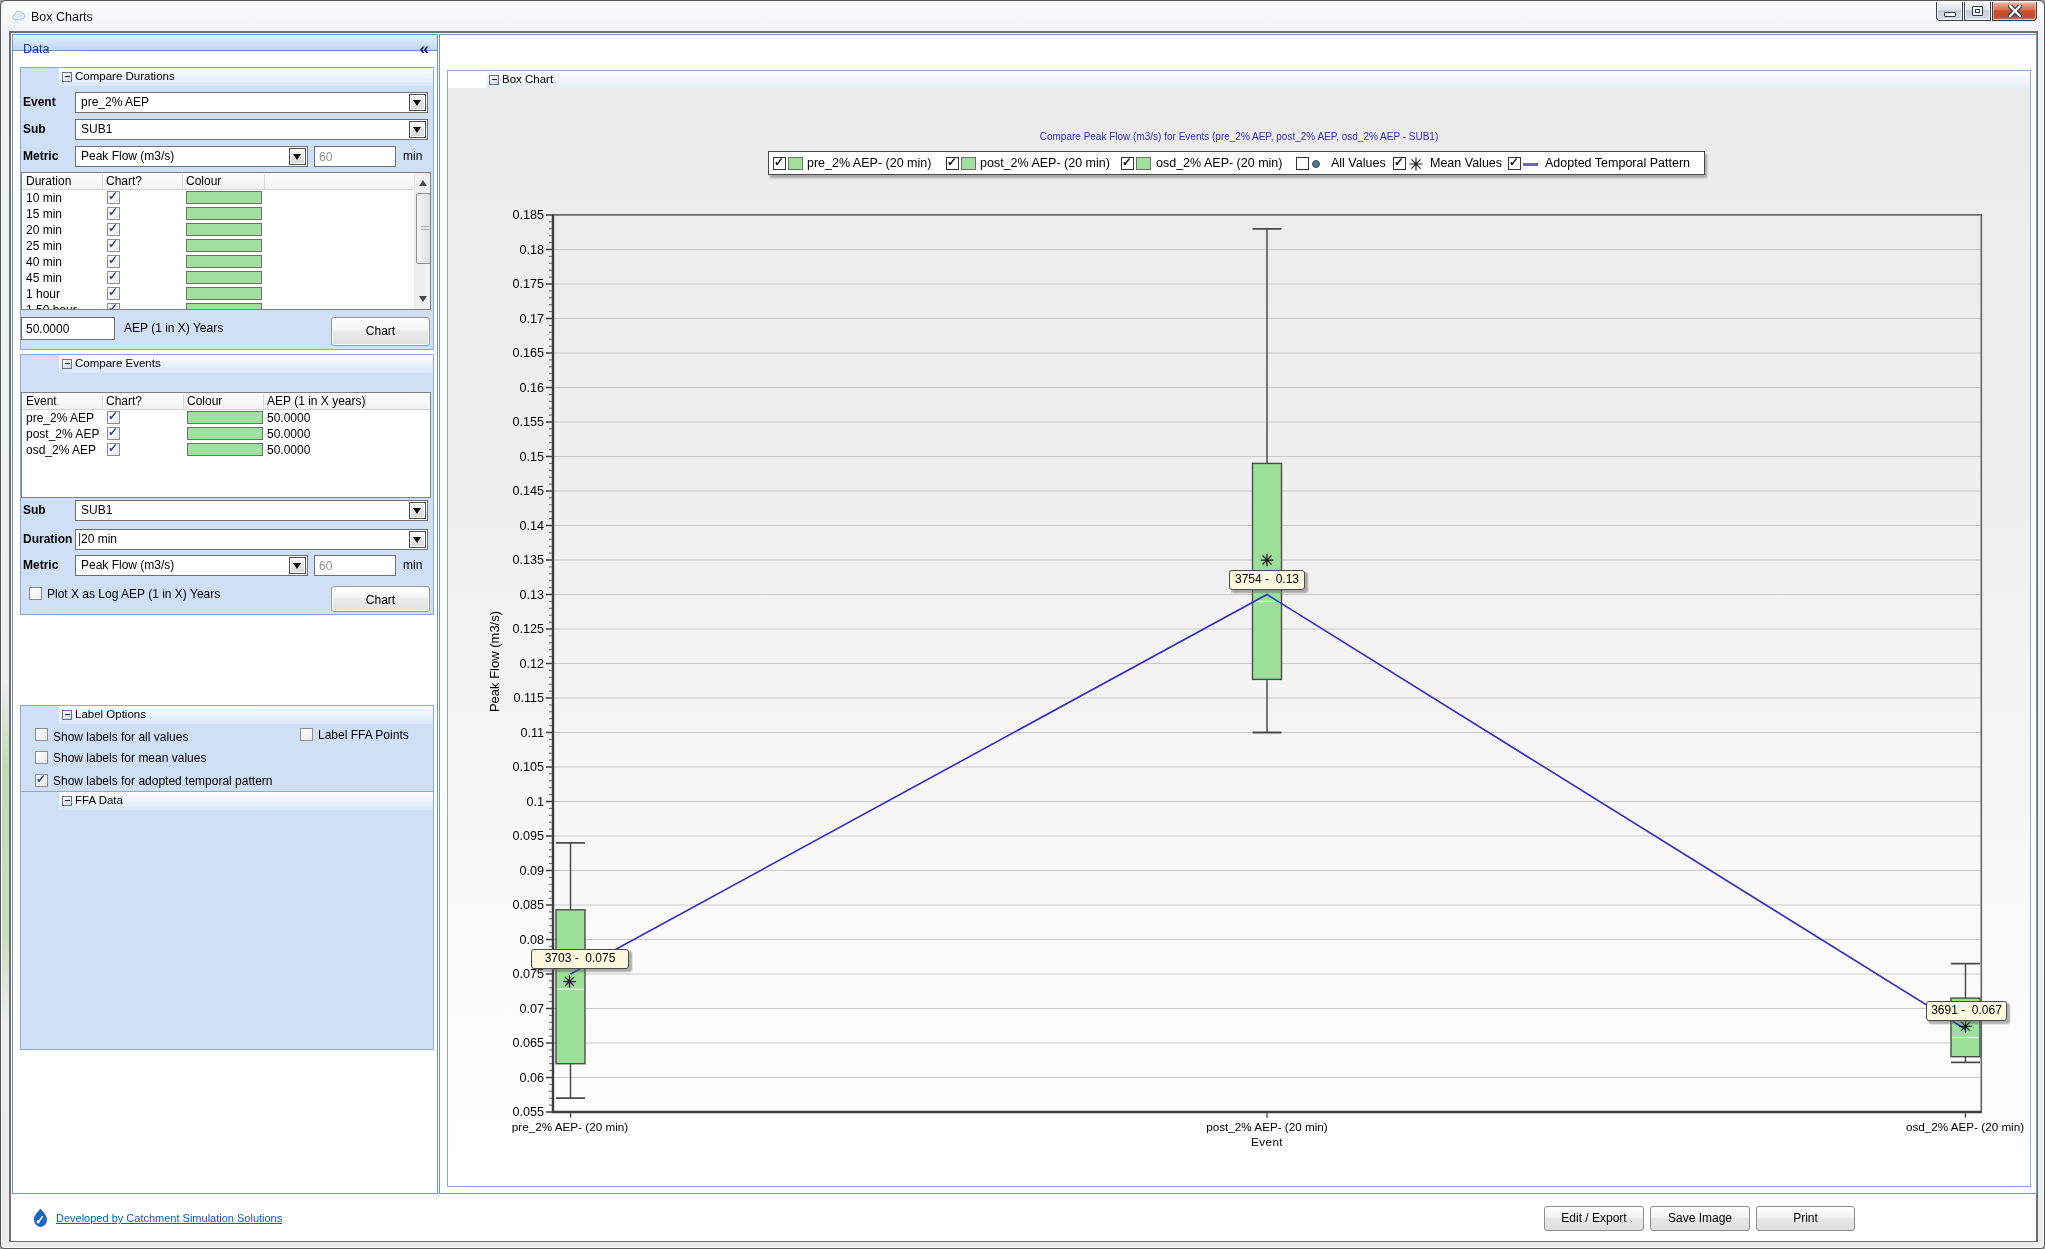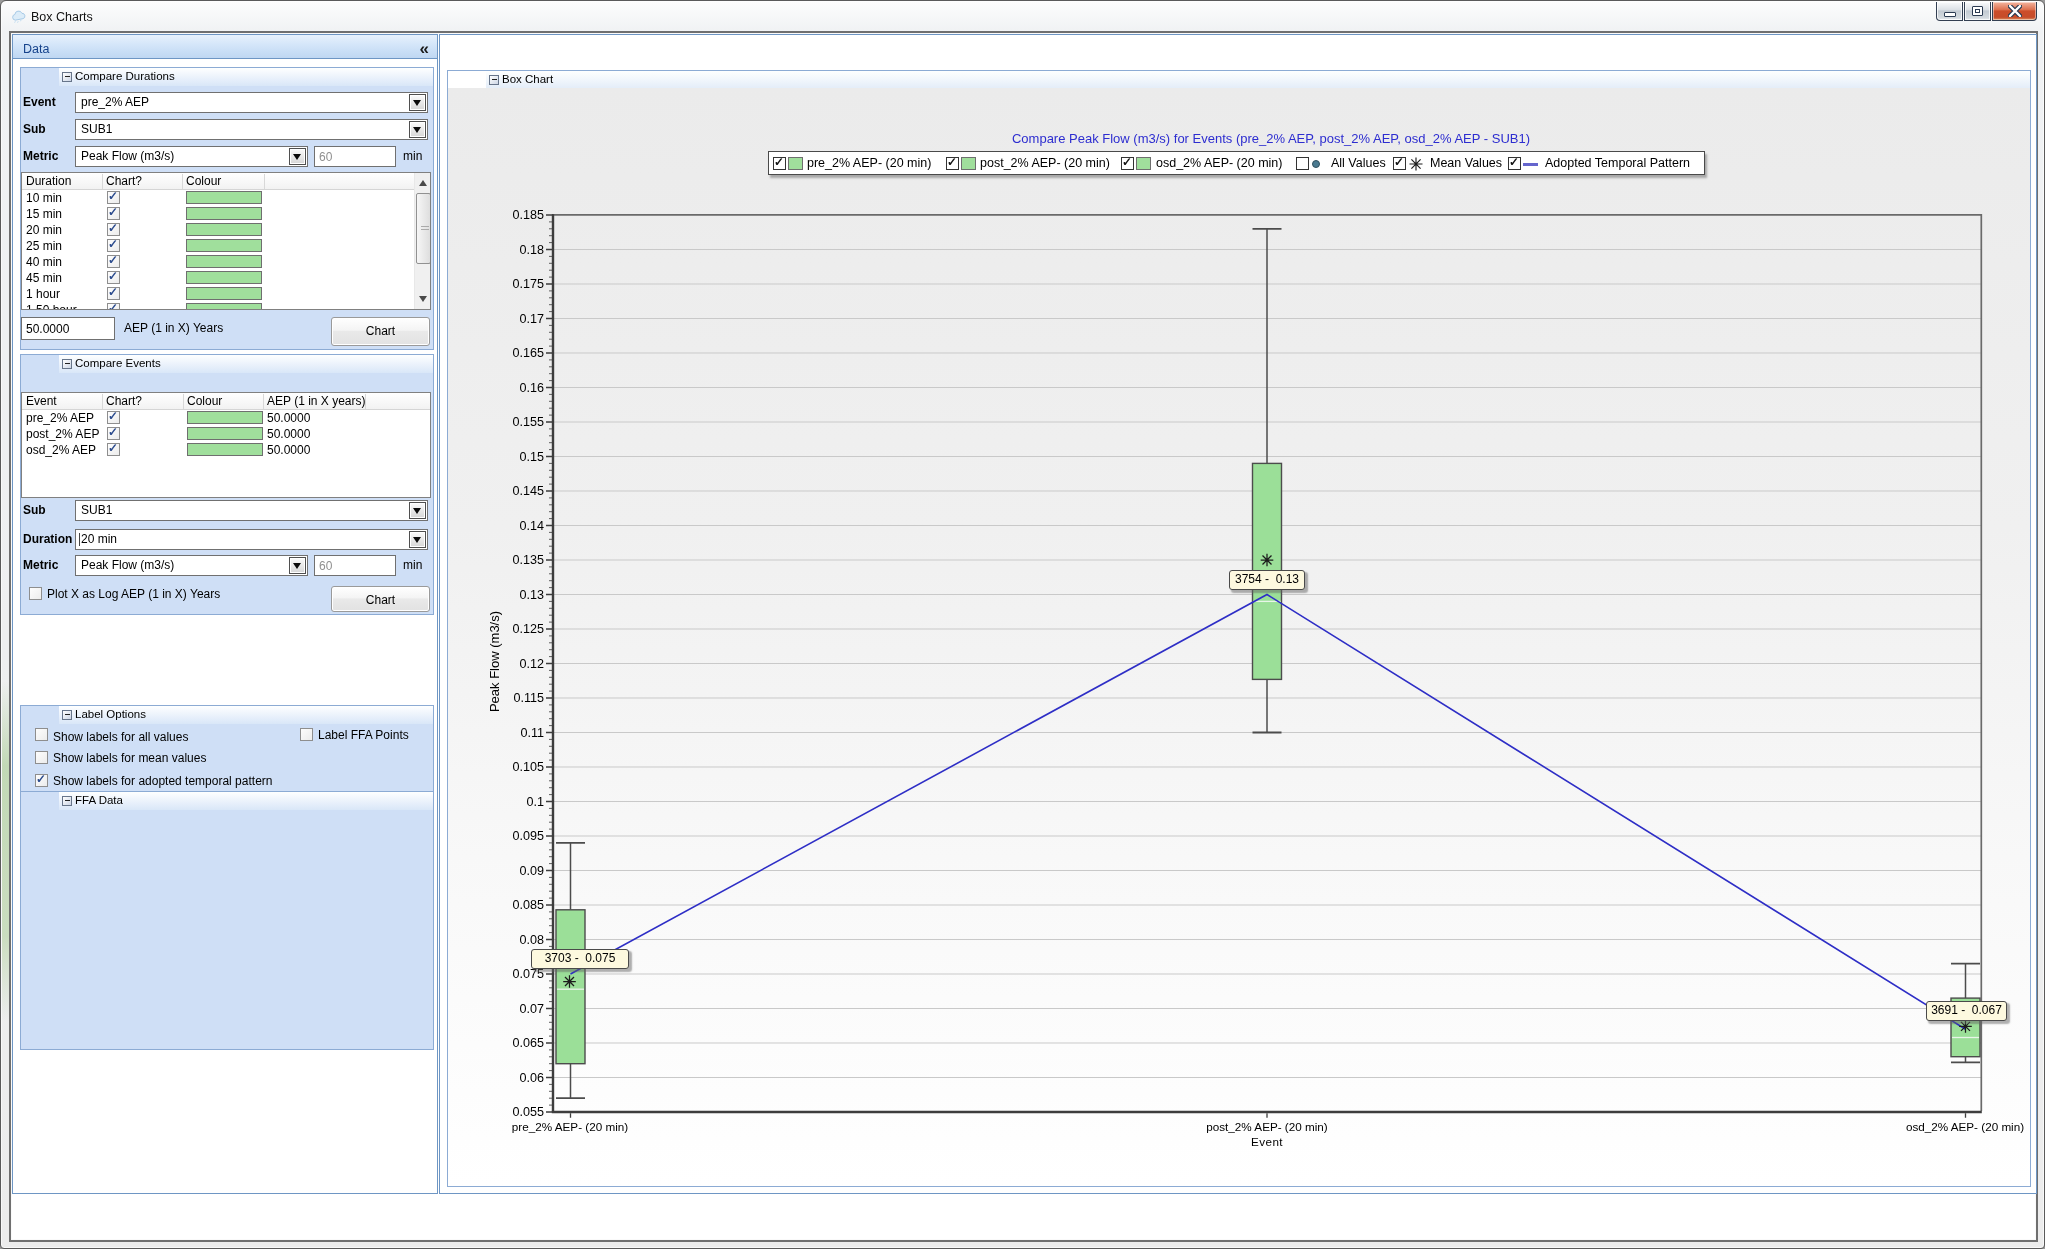--- a/index.html
+++ b/index.html
@@ -9,21 +9,21 @@
   background:linear-gradient(180deg,rgba(170,200,150,0) 0%,rgba(150,195,125,.5) 25%,rgba(160,200,135,.45) 75%,rgba(170,200,150,0) 100%); }
 #title { position:absolute; left:30px; top:9px; font-size:12.5px; color:#111; text-shadow:0 0 4px #fff,0 0 4px #fff; }
 .wbtn { position:absolute; top:1px; height:19px; border:1px solid #333f52; border-top:none;
   background:linear-gradient(180deg,#fafbfc,#dde2e7 42%,#c3cad2 50%,#d4dadf 88%,#eceef1);
   box-shadow:inset 0 0 0 1px rgba(255,255,255,.75); }
 .wbtn.close { background:linear-gradient(180deg,#f3b5a0,#dd7150 42%,#cc4d2a 50%,#c64c2a 85%,#dd9464);
   box-shadow:inset 0 0 0 1px rgba(255,255,255,.45); }
 #client { position:absolute; left:8px; top:30px; width:2029px; height:1211px; background:#fff;
   border:2px solid #6f6f6f; box-shadow:inset 0 0 0 1px #fafafa; }
 .panel { position:absolute; border:1px solid #6e96c4; background:#fff; }
-.phead { position:absolute; left:0; right:0; top:0; height:24px; border-bottom:1px solid #6e96c4;
+.phead { position:absolute; left:0; right:0; top:0; height:16px; border-bottom:1px solid #6e96c4;
   background:linear-gradient(180deg,#e7f1fd,#d3e5f9 45%,#bfd7f2); color:#15428b; font-size:12.5px; line-height:28px; }
 .group { position:absolute; background:#cfdff6; border:1px solid #8cabd4; }
 .ghead { position:absolute; left:0; right:0; top:0; height:18px;
   background:linear-gradient(180deg,#feffff,#e8f0fb 60%,#d9e7f8);margin-left:38px; }
 .gcol { position:absolute; left:3px; top:3.5px; width:10px; height:10px; border:1px solid #67758a;
   background:linear-gradient(135deg,#fff,#cdd6e5); }
 .gcol b { position:absolute; left:1.5px; top:3px; width:5px; height:1.5px; background:#222; }
 .gtitle { position:absolute; left:16px; top:1.5px; font-size:11.5px; color:#000; }
 .frm-lbl { position:absolute; font-size:12px; font-weight:bold; color:#000; height:15px; line-height:15px; }
 .lbl { position:absolute; font-size:12px; color:#000; height:14px; line-height:14px; white-space:nowrap; }
@@ -62,21 +62,21 @@
 .fbtn { position:absolute; top:11px; height:25px; width:100px; border:1px solid #8e8e8e; border-radius:3px;
   background:linear-gradient(180deg,#fefefe,#f3f3f3 45%,#e7e7e7 50%,#dedede); text-align:center; font-size:12px; line-height:23px; }
 .legend { position:absolute; left:767px; top:150px; width:937px; height:24px; background:#fff;
   border:1.5px solid #4a4a4a; box-shadow:2px 2.5px 2px rgba(100,100,100,.5); }
 .ltx { position:absolute; top:4px; font-size:12.5px; color:#000; white-space:nowrap; }
 .ylab { position:absolute; height:20px; background:#fdf9df; border:1.6px solid #4a4a4a; border-radius:3px;
   box-shadow:2.5px 2.5px 1.5px rgba(100,100,100,.5); font-size:12px; text-align:center; line-height:17px; white-space:nowrap; }
 .xlab { position:absolute; font-size:11.7px; color:#000; text-align:center; }
 .ytitle { position:absolute; left:413px; top:653px; width:160px; font-size:13px; color:#000; text-align:center;
   transform:rotate(-90deg); transform-origin:center; }
-.ctitle { position:absolute; left:770px; top:130px; width:1000px; text-align:center; font-size:13px; color:#2d2dd0; }
+.ctitle { position:absolute; left:738px; top:130px; width:1000px; text-align:center; font-size:10px; color:#2d2dd0; }
 #chartbg { position:absolute; left:447px; top:87px; width:1582px; height:1098px;
   background:linear-gradient(180deg,#ebebeb 0%,#f0f0f0 40%,#f8f8f8 70%,#fff 100%); }
 </style></head>
 <body>
 <div id="win">
   <div id="lgreen"></div>
   <svg width="16" height="15" viewBox="0 0 22 18" style="position:absolute;left:10px;top:8px">
       <path d="M6 14a4 4 0 0 1-.6-7.9A5 5 0 0 1 15 4.6 3.8 3.8 0 0 1 16.5 12z" fill="#dcecf8" stroke="#9ec4e4" stroke-width="1.2"></path>
       <path d="M6 15.5l-1 2M10 15.5l-1 2M14 13.5l-1 2" stroke="#b9d8ef" stroke-width="1.2" fill="none"></path>
     </svg>
@@ -311,20 +311,31 @@
     <div class="panel" style="left:428px;top:1px;width:1598px;height:1160px">
       <div style="position:absolute;left:7px;top:35px;width:1584px;height:1117px;border:1px solid #8cabd4;background:#fff">
         <div class="ghead" style="background:linear-gradient(180deg,#feffff,#eef4fb 60%,#e2ecf8)">
           <span class="gcol">
               <b></b>
             </span>
             <span class="gtitle">Box Chart</span>
           </div>
       </div>
     </div>
+  </div>
+  <div id="footer">
+    <svg width="17" height="20" viewBox="0 0 17 20" style="position:absolute;left:21px;top:13px">
+        <path d="M8.5 19A7.2 7.2 0 0 1 2 11.5C2 7.5 6 3.5 8.5 0.8 11 3.5 15 7.5 15 11.5A7.2 7.2 0 0 1 8.5 19z" fill="#1668c1"></path>
+        <path d="M5 13.5c2-.5 4.5-2.5 5.5-5.5" stroke="#fff" stroke-width="1.4" fill="none"></path>
+        <circle cx="6.2" cy="13.8" r="1.6" fill="#fff"></circle>
+      </svg>
+    <div id="flink">Developed by Catchment Simulation Solutions</div>
+    <div class="fbtn" style="left:1533px">Edit / Export</div>
+    <div class="fbtn" style="left:1639px">Save Image</div>
+    <div class="fbtn" style="left:1745px;width:99px">Print</div>
   </div>
   <div id="chartbg"></div>
   <svg style="position:absolute;left:447px;top:87px;" width="1582" height="1098" viewBox="447 87 1582 1098">
 <path d="M551.5 248.5H1980 M551.5 283.0H1980 M551.5 317.5H1980 M551.5 352.0H1980 M551.5 386.5H1980 M551.5 421.0H1980 M551.5 455.5H1980 M551.5 490.0H1980 M551.5 524.5H1980 M551.5 559.0H1980 M551.5 593.5H1980 M551.5 628.0H1980 M551.5 662.5H1980 M551.5 697.0H1980 M551.5 731.5H1980 M551.5 766.0H1980 M551.5 800.5H1980 M551.5 835.0H1980 M551.5 869.5H1980 M551.5 904.0H1980 M551.5 938.5H1980 M551.5 973.0H1980 M551.5 1007.5H1980 M551.5 1042.0H1980 M551.5 1076.5H1980" stroke="#c9c9c9" stroke-width="1" fill="none"></path>
 <path d="M551 213.8H1980.3V1110" stroke="#6a6a6a" stroke-width="1.7" fill="none"></path>
 <path d="M545 214.0H552 M545 248.5H552 M545 283.0H552 M545 317.5H552 M545 352.0H552 M545 386.5H552 M545 421.0H552 M545 455.5H552 M545 490.0H552 M545 524.5H552 M545 559.0H552 M545 593.5H552 M545 628.0H552 M545 662.5H552 M545 697.0H552 M545 731.5H552 M545 766.0H552 M545 800.5H552 M545 835.0H552 M545 869.5H552 M545 904.0H552 M545 938.5H552 M545 973.0H552 M545 1007.5H552 M545 1042.0H552 M545 1076.5H552 M545 1111.0H552" stroke="#3d3d3d" stroke-width="1.3" fill="none"></path>
 <path d="M548 220.9H552 M548 227.8H552 M548 234.7H552 M548 241.6H552 M548 255.4H552 M548 262.3H552 M548 269.2H552 M548 276.1H552 M548 289.9H552 M548 296.8H552 M548 303.7H552 M548 310.6H552 M548 324.4H552 M548 331.3H552 M548 338.2H552 M548 345.1H552 M548 358.9H552 M548 365.8H552 M548 372.7H552 M548 379.6H552 M548 393.4H552 M548 400.3H552 M548 407.2H552 M548 414.1H552 M548 427.9H552 M548 434.8H552 M548 441.7H552 M548 448.6H552 M548 462.4H552 M548 469.3H552 M548 476.2H552 M548 483.1H552 M548 496.9H552 M548 503.8H552 M548 510.7H552 M548 517.6H552 M548 531.4H552 M548 538.3H552 M548 545.2H552 M548 552.1H552 M548 565.9H552 M548 572.8H552 M548 579.7H552 M548 586.6H552 M548 600.4H552 M548 607.3H552 M548 614.2H552 M548 621.1H552 M548 634.9H552 M548 641.8H552 M548 648.7H552 M548 655.6H552 M548 669.4H552 M548 676.3H552 M548 683.2H552 M548 690.1H552 M548 703.9H552 M548 710.8H552 M548 717.7H552 M548 724.6H552 M548 738.4H552 M548 745.3H552 M548 752.2H552 M548 759.1H552 M548 772.9H552 M548 779.8H552 M548 786.7H552 M548 793.6H552 M548 807.4H552 M548 814.3H552 M548 821.2H552 M548 828.1H552 M548 841.9H552 M548 848.8H552 M548 855.7H552 M548 862.6H552 M548 876.4H552 M548 883.3H552 M548 890.2H552 M548 897.1H552 M548 910.9H552 M548 917.8H552 M548 924.7H552 M548 931.6H552 M548 945.4H552 M548 952.3H552 M548 959.2H552 M548 966.1H552 M548 979.9H552 M548 986.8H552 M548 993.7H552 M548 1000.6H552 M548 1014.4H552 M548 1021.3H552 M548 1028.2H552 M548 1035.1H552 M548 1048.9H552 M548 1055.8H552 M548 1062.7H552 M548 1069.6H552 M548 1083.4H552 M548 1090.3H552 M548 1097.2H552 M548 1104.1H552" stroke="#4d4d4d" stroke-width="0.9" fill="none"></path>
 <text x="543" y="218.2" text-anchor="end" font-size="12.6" fill="#000">0.185</text>
 <text x="543" y="252.7" text-anchor="end" font-size="12.6" fill="#000">0.18</text>
 <text x="543" y="287.2" text-anchor="end" font-size="12.6" fill="#000">0.175</text>

